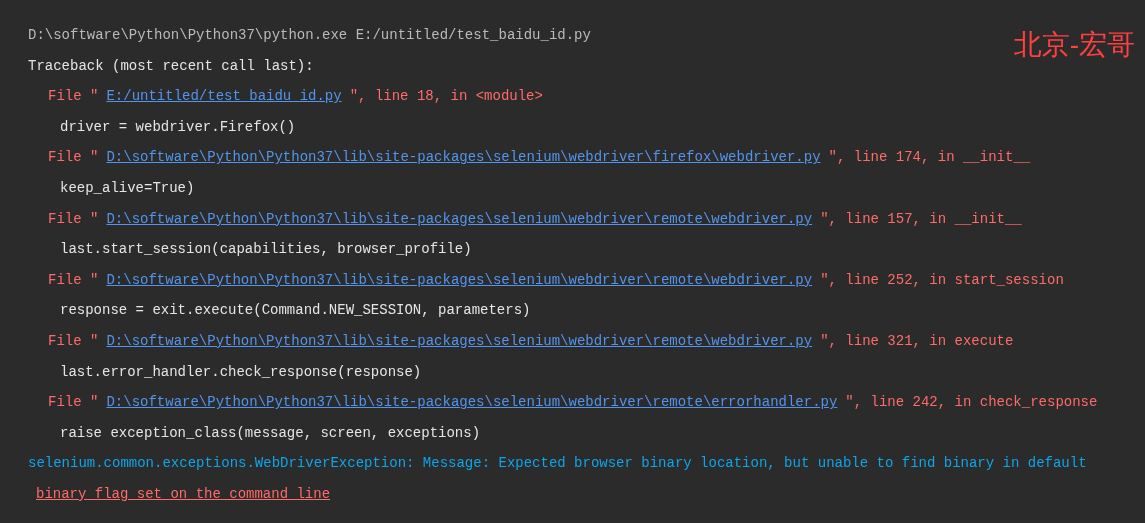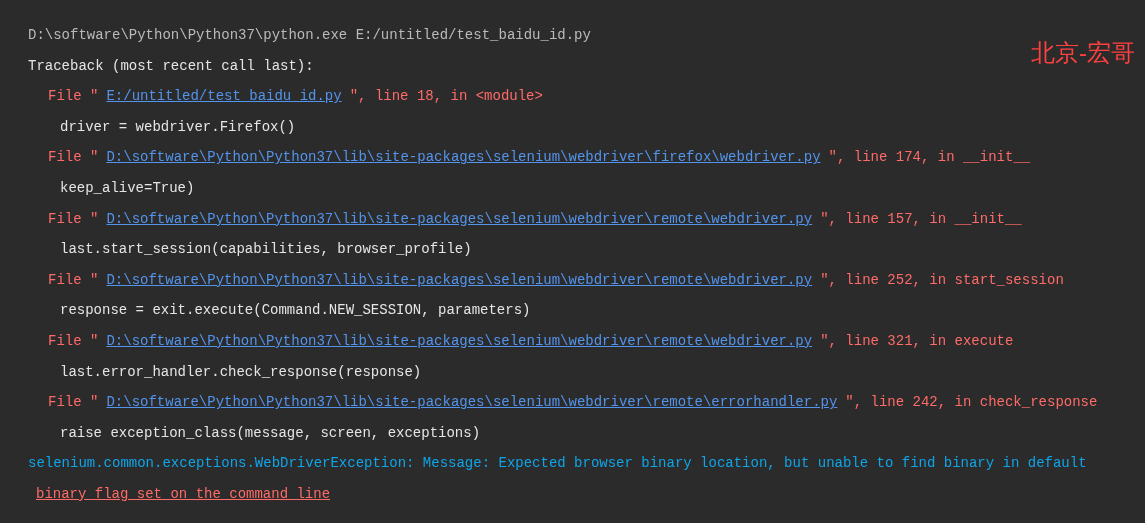--- a/index.html
+++ b/index.html
@@ -14,24 +14,24 @@
       color: #bababa;
       width: 1145px;
       height: 523px;
       overflow: hidden;
       position: relative;
       padding: 10px 0 10px 16px;
       line-height: 1.9;
     }
     .watermark {
       position: absolute;
-      top: 18px;
+      top: 6px;
       right: 14px;
       color: #ff4040;
-      font-size: 24px;
+      font-size: 28px;
       font-family: 'Microsoft YaHei', sans-serif;
       font-weight: 400;
     }
     .cmd-line {
       color: #bababa;
     }
     .traceback-header {
       color: #e5e5e5;
     }
     .file-line {

